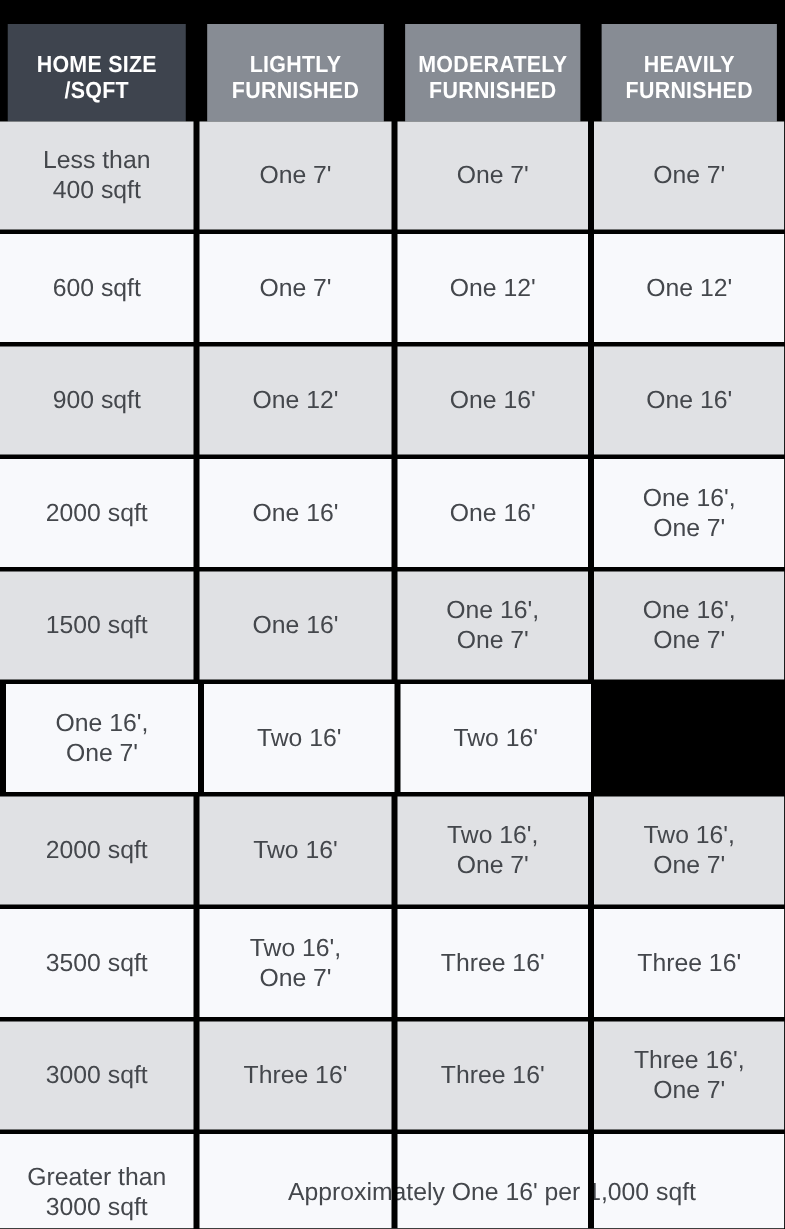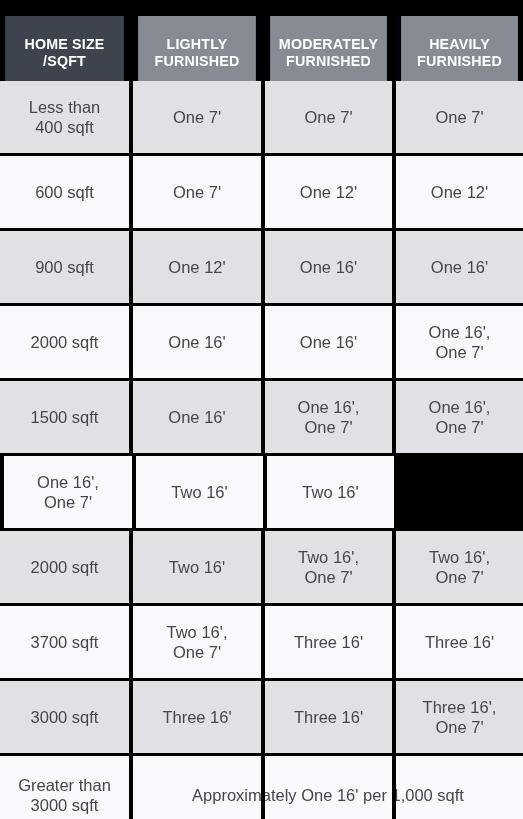--- a/index.html
+++ b/index.html
@@ -181,21 +181,21 @@
     <div class="tr odd">
       <div class="td td-0">2000 sqft</div>
       <div class="td td-1">Two 16'</div>
       <div class="td td-2">Two 16',
 One 7'</div>
       <div class="td td-3">Two 16',
 One 7'</div>
     </div>
 
     <div class="tr even">
-      <div class="td td-0">3700 sqft</div>
+      <div class="td td-0">3500 sqft</div>
       <div class="td td-1">Two 16',
 One 7'</div>
       <div class="td td-2">Three 16'</div>
       <div class="td td-3">Three 16'</div>
     </div>
 
     <div class="tr odd">
       <div class="td td-0">3000 sqft</div>
       <div class="td td-1">Three 16'</div>
       <div class="td td-2">Three 16'</div>

